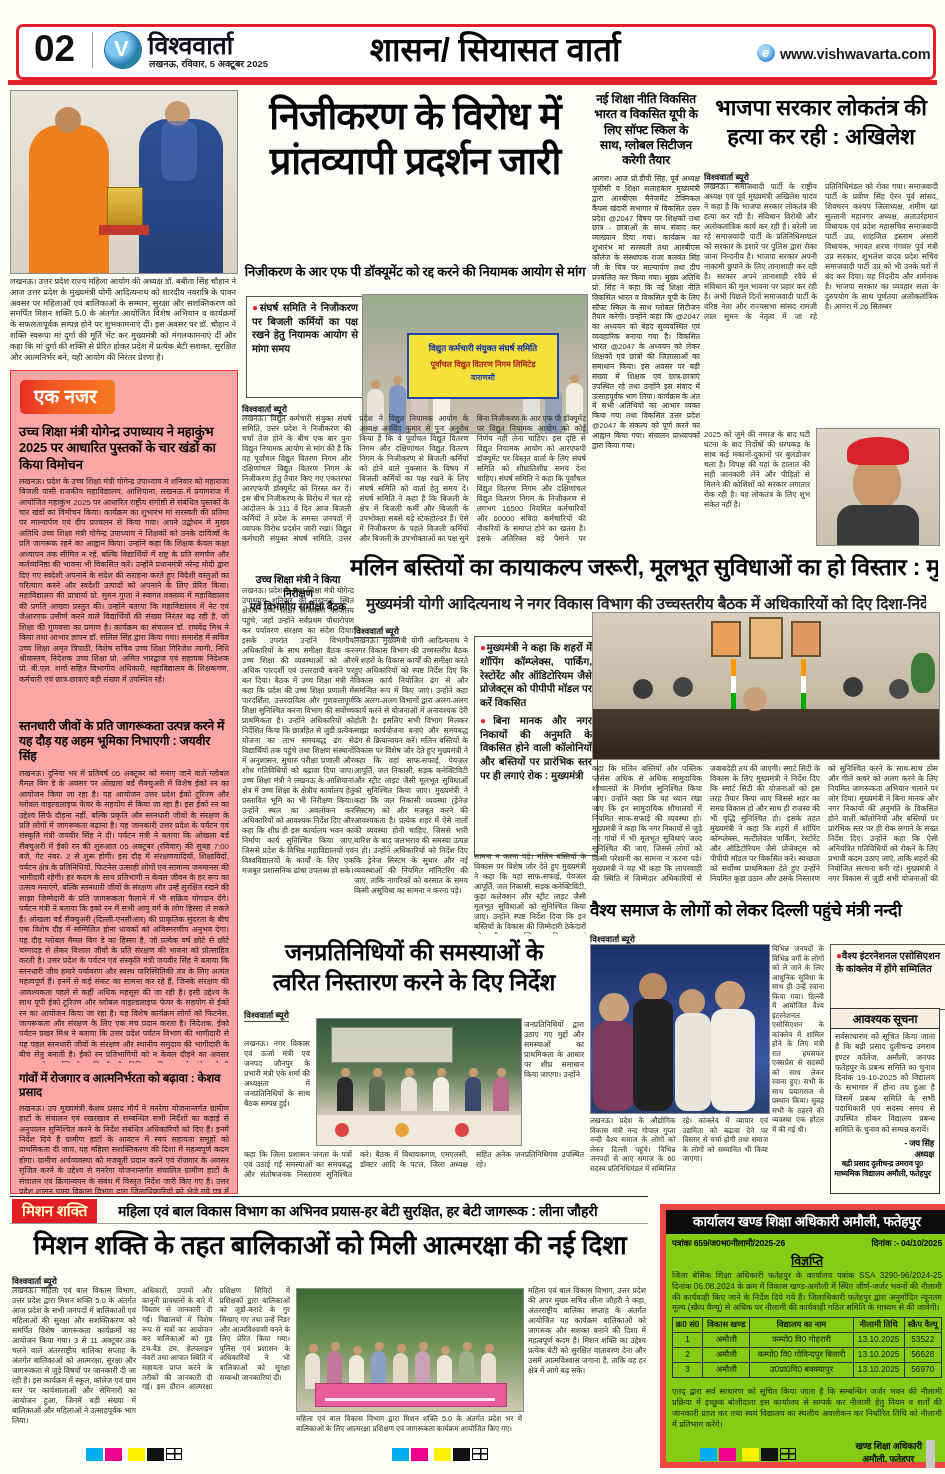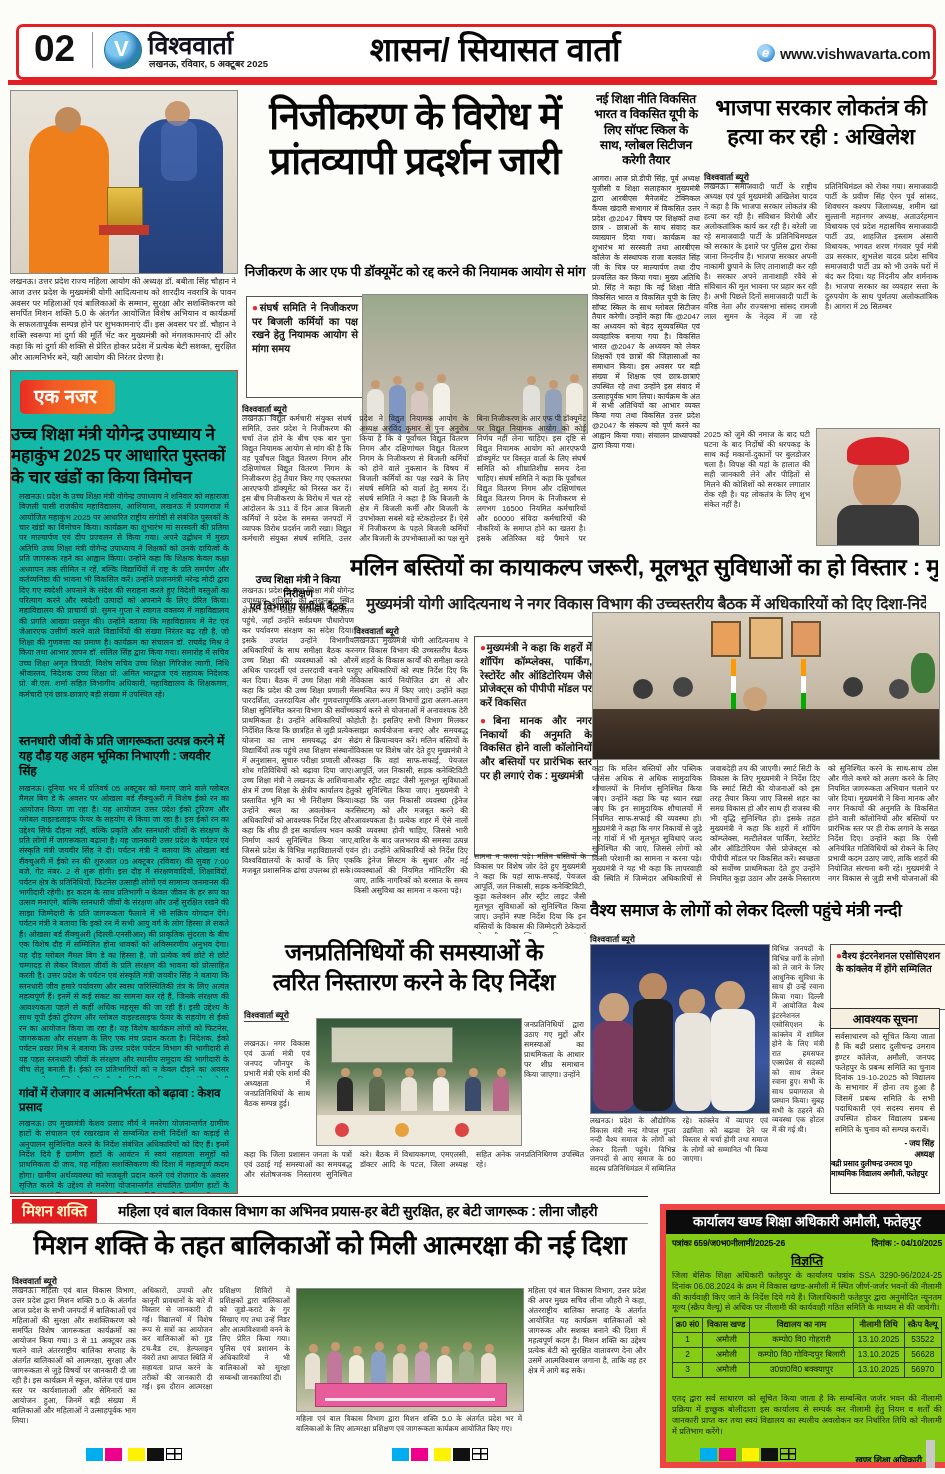--- a/index.html
+++ b/index.html
@@ -54,25 +54,25 @@
   <div style="position:absolute;left:18px;top:34px;width:80px;height:148px;background:#ee7f1a;border-radius:30px 30px 0 0;"></div>
   <div style="position:absolute;left:44px;top:16px;width:26px;height:26px;border-radius:50%;background:#c08a5a;"></div>
   <div style="position:absolute;left:128px;top:28px;width:84px;height:154px;background:linear-gradient(180deg,#2d4f94,#24407a);border-radius:28px 28px 0 0;"></div>
   <div style="position:absolute;left:154px;top:10px;width:25px;height:25px;border-radius:50%;background:#c99972;"></div>
   <div style="position:absolute;left:150px;top:30px;width:36px;height:60px;background:#4b6db4;opacity:.6;border-radius:10px;"></div>
   <div style="position:absolute;left:96px;top:96px;width:34px;height:40px;background:linear-gradient(180deg,#e6c34a,#b98a1d);border:1px solid #8a6a10;"></div>
   <div style="position:absolute;left:88px;top:134px;width:50px;height:10px;background:#c0392b;"></div>
 </div>
 <div class="c bodytxt" style="left:10px;top:277px;width:226px;height:88px;font-size:8.2px;">लखनऊ। उत्तर प्रदेश राज्य महिला आयोग की अध्यक्ष डॉ. बबीता सिंह चौहान ने आज उत्तर प्रदेश के मुख्यमंत्री योगी आदित्यनाथ को शारदीय नवरात्रि के पावन अवसर पर महिलाओं एवं बालिकाओं के सम्मान, सुरक्षा और सशक्तिकरण को समर्पित मिशन शक्ति 5.0 के अंतर्गत आयोजित विशेष अभियान व कार्यक्रमों के सफलतापूर्वक सम्पन्न होने पर शुभकामनाएं दीं। इस अवसर पर डॉ. चौहान ने शक्ति स्वरूपा मां दुर्गा की मूर्ति भेंट कर मुख्यमंत्री को मंगलकामनाएं दीं और कहा कि मां दुर्गा की शक्ति से प्रेरित होकर प्रदेश में प्रत्येक बेटी सशक्त, सुरक्षित और आत्मनिर्भर बने, यही आयोग की निरंतर प्रेरणा है।</div>
 
-<div class="c" style="left:10px;top:370px;width:226px;height:822px;border:1.5px solid #e43b2c;background:#14b8a6;overflow:hidden;">
+<div class="c" style="left:10px;top:370px;width:226px;height:822px;border:1.5px solid #e43b2c;background:#fca5a5;overflow:hidden;">
   <div style="margin:9px 0 0 9px;display:inline-block;background:linear-gradient(90deg,#ea2c23,#f15a24 35%,#f47a20);
               color:#fff;font-weight:bold;font-size:19px;padding:3px 18px 5px 14px;border-radius:5px;">एक नजर</div>
 
-  <div class="hl" style="margin:10px 8px 4px 0;font-size:17px;line-height:1.25;">उच्च शिक्षा मंत्री योगेन्द्र उपाध्याय ने महाकुंभ 2025 पर आधारित पुस्तकों के चार खंडों का किया विमोचन</div>
+  <div class="hl" style="margin:10px 8px 4px 8px;font-size:13px;line-height:1.25;">उच्च शिक्षा मंत्री योगेन्द्र उपाध्याय ने महाकुंभ 2025 पर आधारित पुस्तकों के चार खंडों का किया विमोचन</div>
   <div class="bodytxt" style="margin:0 8px;font-size:7.9px;height:234px;">लखनऊ। प्रदेश के उच्च शिक्षा मंत्री योगेन्द्र उपाध्याय ने शनिवार को महाराजा बिजली पासी राजकीय महाविद्यालय, आशियाना, लखनऊ में प्रयागराज में आयोजित महाकुंभ 2025 पर आधारित राष्ट्रीय संगोष्ठी से संबंधित पुस्तकों के चार खंडों का विमोचन किया। कार्यक्रम का शुभारंभ मां सरस्वती की प्रतिमा पर माल्यार्पण एवं दीप प्रज्वलन से किया गया। अपने उद्बोधन में मुख्य अतिथि उच्च शिक्षा मंत्री योगेन्द्र उपाध्याय ने शिक्षकों को उनके दायित्वों के प्रति जागरूक रहने का आह्वान किया। उन्होंने कहा कि शिक्षक केवल कक्षा अध्यापन तक सीमित न रहें, बल्कि विद्यार्थियों में राष्ट्र के प्रति समर्पण और कर्तव्यनिष्ठा की भावना भी विकसित करें। उन्होंने प्रधानमंत्री नरेन्द्र मोदी द्वारा दिए गए स्वदेशी अपनाने के संदेश की सराहना करते हुए विदेशी वस्तुओं का परित्याग करने और स्वदेशी उत्पादों को अपनाने के लिए प्रेरित किया। महाविद्यालय की प्राचार्या प्रो. सुमन गुप्ता ने स्वागत वक्तव्य में महाविद्यालय की प्रगति आख्या प्रस्तुत की। उन्होंने बताया कि महाविद्यालय में नेट एवं जेआरएफ उत्तीर्ण करने वाले विद्यार्थियों की संख्या निरंतर बढ़ रही है, जो शिक्षा की गुणवत्ता का प्रमाण है। कार्यक्रम का संचालन डॉ. राघवेंद्र मिश्र ने किया तथा आभार ज्ञापन डॉ. सलिल सिंह द्वारा किया गया। समारोह में सचिव उच्च शिक्षा अमृत त्रिपाठी, विशेष सचिव उच्च शिक्षा गिरिजेश त्यागी, निधि श्रीवास्तव, निदेशक उच्च शिक्षा प्रो. अमित भारद्वाज एवं सहायक निदेशक प्रो. बी.एल. शर्मा सहित विभागीय अधिकारी, महाविद्यालय के शिक्षकगण, कर्मचारी एवं छात्र-छात्राएं बड़ी संख्या में उपस्थित रहे।</div>
 
   <div class="hl" style="margin:8px 8px 4px 8px;font-size:12.3px;line-height:1.25;">स्तनधारी जीवों के प्रति जागरूकता उत्पन्न करने में यह दौड़ यह अहम भूमिका निभाएगी : जयवीर सिंह</div>
   <div class="bodytxt" style="margin:0 8px;font-size:7.9px;height:294px;">लखनऊ। दुनिया भर में प्रतिवर्ष 05 अक्टूबर को मनाए जाने वाले ग्लोबल मैमल बिग डे के अवसर पर ओखला बर्ड सैंक्चुअरी में विशेष ईको रन का आयोजन किया जा रहा है। यह आयोजन उत्तर प्रदेश ईको टूरिज्म और ग्लोबल वाइल्डलाइफ फेयर के सहयोग से किया जा रहा है। इस ईको रन का उद्देश्य सिर्फ दौड़ना नहीं, बल्कि प्रकृति और स्तनधारी जीवों के संरक्षण के प्रति लोगों में जागरूकता बढ़ाना है। यह जानकारी उत्तर प्रदेश के पर्यटन एवं संस्कृति मंत्री जयवीर सिंह ने दी। पर्यटन मंत्री ने बताया कि ओखला बर्ड सैंक्चुअरी में ईको रन की शुरुआत 05 अक्टूबर (रविवार) की सुबह 7:00 बजे, गेट नंबर- 2 से शुरू होगी। इस दौड़ में संरक्षणवादियों, शिक्षाविदों, पर्यटन क्षेत्र के प्रतिनिधियों, फिटनेस उत्साही लोगों एवं सामान्य जनमानस की भागीदारी रहेगी। हर कदम के साथ प्रतिभागी न केवल जीवन के हर रूप का उत्सव मनाएंगे, बल्कि स्तनधारी जीवों के संरक्षण और उन्हें सुरक्षित रखने की साझा जिम्मेदारी के प्रति जागरूकता फैलाने में भी सक्रिय योगदान देंगे। पर्यटन मंत्री ने बताया कि इको रन में सभी आयु वर्ग के लोग हिस्सा ले सकते हैं। ओखला बर्ड सैंक्चुअरी (दिल्ली-एनसीआर) की प्राकृतिक सुंदरता के बीच एक विशेष दौड़ में सम्मिलित होना धावकों को अविस्मरणीय अनुभव देगा। यह दौड़ ग्लोबल मैमल बिग डे का हिस्सा है, जो प्रत्येक वर्ष छोटे से छोटे चम्गादड़ से लेकर विशाल जीवों के प्रति संरक्षण की भावना को प्रोत्साहित करती है। उत्तर प्रदेश के पर्यटन एवं संस्कृति मंत्री जयवीर सिंह ने बताया कि स्तनधारी जीव हमारे पर्यावरण और स्वस्थ पारिस्थितिकी तंत्र के लिए अत्यंत महत्वपूर्ण हैं। इनमें से कई संकट का सामना कर रहे हैं, जिनके संरक्षण की आवश्यकता पहले से कहीं अधिक महसूस की जा रही है। इसी उद्देश्य के साथ यूपी ईको टूरिज्म और ग्लोबल वाइल्डलाइफ फेयर के सहयोग से ईको रन का आयोजन किया जा रहा है। यह विशेष कार्यक्रम लोगों को फिटनेस, जागरूकता और संरक्षण के लिए एक मंच प्रदान करता है। निदेशक, ईको पर्यटन प्रखर मिश्र ने बताया कि उत्तर प्रदेश पर्यटन विभाग की भागीदारी से यह पहल स्तनधारी जीवों के संरक्षण और स्थानीय समुदाय की भागीदारी के बीच सेतु बनाती है। ईको रन प्रतिभागियों को न केवल दौड़ने का अवसर प्रदान करेगा, बल्कि ये प्रकृति और जैव विविधता की सुरक्षा के संदेश को भी आगे बढ़ाएंगे।</div>
 
   <div class="hl" style="margin:8px 8px 4px 8px;font-size:11.6px;line-height:1.25;">गांवों में रोजगार व आत्मनिर्भरता को बढ़ावा : केशव प्रसाद</div>
   <div class="bodytxt" style="margin:0 8px;font-size:7.9px;height:150px;">लखनऊ। उप मुख्यमंत्री केशव प्रसाद मौर्य ने मनरेगा योजनान्तर्गत ग्रामीण हाटों के संचालन एवं रखरखाव से सम्बन्धित सभी निर्देशों का कड़ाई से अनुपालन सुनिश्चित करने के निर्देश संबंधित अधिकारियों को दिए हैं। इनमें निर्देश दिये हैं ग्रामीण हाटों के आवंटन में स्वयं सहायता समूहों को प्राथमिकता दी जाय, यह महिला सशक्तिकरण की दिशा में महत्वपूर्ण कदम होगा। ग्रामीण अर्थव्यवस्था को मजबूती प्रदान करने एवं रोजगार के अवसर सृजित करने के उद्देश्य से मनरेगा योजनान्तर्गत संचालित ग्रामीण हाटों के संचालन एवं क्रियान्वयन के संबंध में विस्तृत निर्देश जारी किए गए हैं। उत्तर प्रदेश शासन ग्राम्य विकास विभाग द्वारा जिलाधिकारियों को भेजे गये पत्र में कहा गया है कि ग्रामीण हाट के संचालन एवं स्थल चयन हेतु खण्ड विकास अधिकारी, ग्राम प्रधान एवं ग्राम सचिव की संयुक्त समिति का गठन किया गया है। समिति द्वारा हाट स्थल का चयन एवं संचालन सम्बन्धी सभी कार्य सुनिश्चित किए जाएंगे। गांव के सहारे गरीब एवं बाजार लगाने के इच्छुक निवासियों को हाट में दुकान आवंटन में प्राथमिकता दी जाएगी। साथ ही स्वयं सहायता समूहों (Self Help Groups) को भी प्राथमिकता दी जाएगी, जिससे ग्रामीण महिलाएं आत्मनिर्भर बन सकें। हाट संचालन से प्राप्त होने वाली आय ग्राम पंचायत के खाते में सुरक्षित रखी जाएगी तथा उक्त आय का उपयोग हाट की संरचना के रखरखाव, सुरक्षा एवं विकास कार्यों में किया जाएगा।</div>
 </div>
 
 <div class="c hl center" style="left:242px;top:94px;width:346px;height:158px;font-size:38px;line-height:1.18;letter-spacing:-1px;">निजीकरण के विरोध में प्रांतव्यापी प्रदर्शन जारी</div>
@@ -83,20 +83,26 @@
 </div>
 
 <div class="photo" style="left:362px;top:294px;width:224px;height:138px;background:linear-gradient(180deg,#9aa98c,#b7b3a2 45%,#c9c2b0);">
   <div class="person" style="left:4px;bottom:0;width:17px;height:44px;background:#e8e4de;"></div>
   <div class="person" style="left:26px;bottom:0;width:17px;height:48px;background:#7f97c2;"></div>
   <div class="person" style="left:48px;bottom:0;width:17px;height:42px;background:#d8c7c0;"></div>
   <div class="person" style="left:70px;bottom:0;width:17px;height:50px;background:#f3f0ea;"></div>
   <div class="person" style="left:160px;bottom:0;width:17px;height:48px;background:#e2e0da;"></div>
   <div class="person" style="left:182px;bottom:0;width:17px;height:44px;background:#93a2b8;"></div>
   <div class="person" style="left:203px;bottom:0;width:17px;height:50px;background:#f1ece2;"></div>
+  <div style="position:absolute;left:44px;top:38px;width:148px;height:62px;background:#f4e23a;border:2.5px solid #2446a8;
+              text-align:center;color:#1a3faa;font-weight:bold;">
+    <div style="font-size:8.6px;margin-top:7px;color:#14319e;">विद्युत कर्मचारी संयुक्त संघर्ष समिति</div>
+    <div style="font-size:8px;margin-top:4px;color:#a8231d;">पूर्वांचल विद्युत वितरण निगम लिमिटेड</div>
+    <div style="font-size:7.6px;margin-top:3px;">वाराणसी</div>
+  </div>
 </div>
 
 <div class="c" style="left:242px;top:398px;">
   <span class="byline">विश्ववार्ता ब्यूरो</span>
 </div>
 <div class="c bodytxt" style="left:242px;top:414px;width:344px;height:136px;column-count:3;column-gap:8px;">लखनऊ। विद्युत कर्मचारी संयुक्त संघर्ष समिति, उत्तर प्रदेश ने निजीकरण की चर्चा तेज होने के बीच एक बार पुनः विद्युत नियामक आयोग से मांग की है कि वह पूर्वांचल विद्युत वितरण निगम और दक्षिणांचल विद्युत वितरण निगम के निजीकरण हेतु तैयार किए गए एकतरफा आरएफपी डॉक्यूमेंट को निरस्त कर दें। इस बीच निजीकरण के विरोध में चल रहे आंदोलन के 311 वें दिन आज बिजली कर्मियों ने प्रदेश के समस्त जनपदों में व्यापक विरोध प्रदर्शन जारी रखा। विद्युत कर्मचारी संयुक्त संघर्ष समिति, उत्तर प्रदेश ने विद्युत नियामक आयोग के अध्यक्ष अरविंद कुमार से पुनः अनुरोध किया है कि वे पूर्वांचल विद्युत वितरण निगम और दक्षिणांचल विद्युत वितरण निगम के निजीकरण से बिजली कर्मियों को होने वाले नुकसान के विषय में बिजली कर्मियों का पक्ष रखने के लिए संघर्ष समिति को वार्ता हेतु समय दें। संघर्ष समिति ने कहा है कि बिजली के क्षेत्र में बिजली कर्मी और बिजली के उपभोक्ता सबसे बड़े स्टेकहोल्डर हैं। ऐसे में निजीकरण के पहले बिजली कर्मियों और बिजली के उपभोक्ताओं का पक्ष सुने बिना निजीकरण के आर एफ पी डॉक्यूमेंट पर विद्युत नियामक आयोग को कोई निर्णय नहीं लेना चाहिए। इस दृष्टि से विद्युत नियामक आयोग को आरएफपी डॉक्यूमेंट पर विस्तृत वार्ता के लिए संघर्ष समिति को शीघ्रातिशीघ्र समय देना चाहिए। संघर्ष समिति ने कहा कि पूर्वांचल विद्युत वितरण निगम और दक्षिणांचल विद्युत वितरण निगम के निजीकरण से लगभग 16500 नियमित कर्मचारियों और 60000 संविदा कर्मचारियों की नौकरियों के समाप्त होने का खतरा है। इसके अतिरिक्त बड़े पैमाने पर अभियंताओं, जूनियर इंजीनियरों और अन्य कर्मचारियों को रिवर्शन का सामना करना पड़ेगा। निजीकरण कर्मचारियों का भविष्य अंधेरे में डाल देने वाला है। निजीकरण का प्रस्ताव हर हाल में निरस्त किया जाना चाहिए। निजीकरण के विरोध में लगातार चल रहे हैं आंदोलन के 311 वें दिन आज बिजली कर्मियों ने वाराणसी, आगरा, मेरठ, कानपुर, गोरखपुर, मिर्जापुर, आजमगढ़, बस्ती, अलीगढ़, मथुरा, एटा, झांसी, बांदा, बरेली, देवीपाटन, अयोध्या, सुल्तानपुर, सहारनपुर, मुजफ्फरनगर, बुलंदशहर, नोएडा, गाजियाबाद, मुरादाबाद में जोरदार विरोध प्रदर्शन किया।</div>
 
 <div class="c hl center" style="left:242px;top:554px;width:112px;font-size:10.4px;line-height:1.3;margin-top:19px;">
   <div>उच्च शिक्षा मंत्री ने किया निरीक्षण</div>
   <div>एवं विभागीय समीक्षा बैठक</div>
@@ -190,21 +196,21 @@
 
 <div class="c bulletbox" style="left:830px;top:944px;width:104px;height:56px;font-size:9.6px;background:#fdf8ee;">
   <span class="reddot">●</span><span>वैश्य इंटरनेशनल एसोसिएशन के कांक्लेव में होंगे सम्मिलित</span>
 </div>
 
 <div class="c" style="left:830px;top:1008px;width:108px;height:184px;border:1.5px solid #333;background:#fffef6;overflow:hidden;">
   <div class="hl center" style="font-size:11.5px;border-bottom:1.5px solid #333;padding:2px 0;background:#f6efe0;">आवश्यक सूचना</div>
   <div class="bodytxt" style="margin:3px 4px 0 4px;font-size:7.8px;">सर्वसाधारण को सूचित किया जाता है कि बद्री प्रसाद दुलीचन्द्र उमराव इण्टर कॉलेज, अमौली, जनपद फतेहपुर के प्रबन्ध समिति का चुनाव दिनांक 19-10-2025 को विद्यालय के सभागार में होना तय हुआ है जिसमें प्रबन्ध समिति के सभी पदाधिकारी एवं सदस्य समय से उपस्थित होकर विद्यालय प्रबन्ध समिति के चुनाव को सम्पन्न करावें।</div>
   <div class="hl" style="font-size:8.4px;text-align:right;margin:2px 5px 0 0;">- जय सिंह</div>
   <div class="hl" style="font-size:8.4px;text-align:right;margin:0 5px 0 0;">अध्यक्ष</div>
-  <div class="hl" style="font-size:7.8px;text-align:left;margin:0 5px 0 0;line-height:1.25;">बद्री प्रसाद दुलीचन्द्र उमराव पू0 माध्यमिक विद्यालय अमौली, फतेहपुर</div>
+  <div class="hl" style="font-size:7.8px;text-align:center;margin:0 5px 0 0;line-height:1.25;">बद्री प्रसाद दुलीचन्द्र उमराव पू0 माध्यमिक विद्यालय अमौली, फतेहपुर</div>
 </div>
 
 <div class="c" style="left:10px;top:1196px;width:638px;height:26px;border-top:1px solid #222;border-bottom:1px solid #999;">
   <div class="hl" style="position:absolute;left:2px;top:2px;background:#e11c22;color:#fef9c3;font-size:15px;padding:1px 10px 3px 10px;">मिशन शक्ति</div>
   <div class="hl nowrap" style="position:absolute;left:108px;top:4px;width:528px;font-size:14px;">महिला एवं बाल विकास विभाग का अभिनव प्रयास-हर बेटी सुरक्षित, हर बेटी जागरूक : लीना जौहरी</div>
 </div>
 <div class="c hl center nowrap" style="left:12px;top:1226px;width:636px;font-size:26px;">मिशन शक्ति के तहत बालिकाओं को मिली आत्मरक्षा की नई दिशा</div>
 <div class="c" style="left:12px;top:1270px;">
   <span class="byline">विश्ववार्ता ब्यूरो</span>
 </div>
@@ -259,21 +265,21 @@
     </tr>
     <tr>
       <td>3</td>
           <td>अमौली</td>
       <td>उ0प्रा0वि0 बक्क्यापुर</td>
           <td>13.10.2025</td>
       <td>56970</td>
     </tr>
   </tbody>
     </table>
-  <div class="bodytxt" style="margin:16px 6px;font-size:8.2px;">एतद् द्वारा सर्व साधारण को सूचित किया जाता है कि सम्बन्धित जर्जर भवन की नीलामी प्रक्रिया में इच्छुक बोलीदाता इस कार्यालय से सम्पर्क कर नीलामी हेतु नियम व शर्तों की जानकारी प्राप्त कर तथा स्वयं विद्यालय का स्थलीय अवलोकन कर निर्धारित तिथि को नीलामी में प्रतिभाग करेंगे।</div>
+  <div class="bodytxt" style="margin:9px 6px;font-size:8.2px;">एतद् द्वारा सर्व साधारण को सूचित किया जाता है कि सम्बन्धित जर्जर भवन की नीलामी प्रक्रिया में इच्छुक बोलीदाता इस कार्यालय से सम्पर्क कर नीलामी हेतु नियम व शर्तों की जानकारी प्राप्त कर तथा स्वयं विद्यालय का स्थलीय अवलोकन कर निर्धारित तिथि को नीलामी में प्रतिभाग करेंगे।</div>
   <div class="hl" style="font-size:9px;text-align:right;margin:3px 26px 0 0;">खण्ड शिक्षा अधिकारी</div>
   <div class="hl" style="font-size:9px;text-align:right;margin:0 34px 0 0;">अमौली, फतेहपुर</div>
 </div>
 
 <div class="c colbars" style="left:86px;top:1448px;">
   <div style="background:#00aeef;"></div><div style="background:#ec008c;"></div>
   <div style="background:#fff200;"></div><div style="background:#111;"></div><div class="reg"></div>
 </div>
 <div class="c colbars" style="left:392px;top:1448px;">
   <div style="background:#00aeef;"></div><div style="background:#ec008c;"></div>

